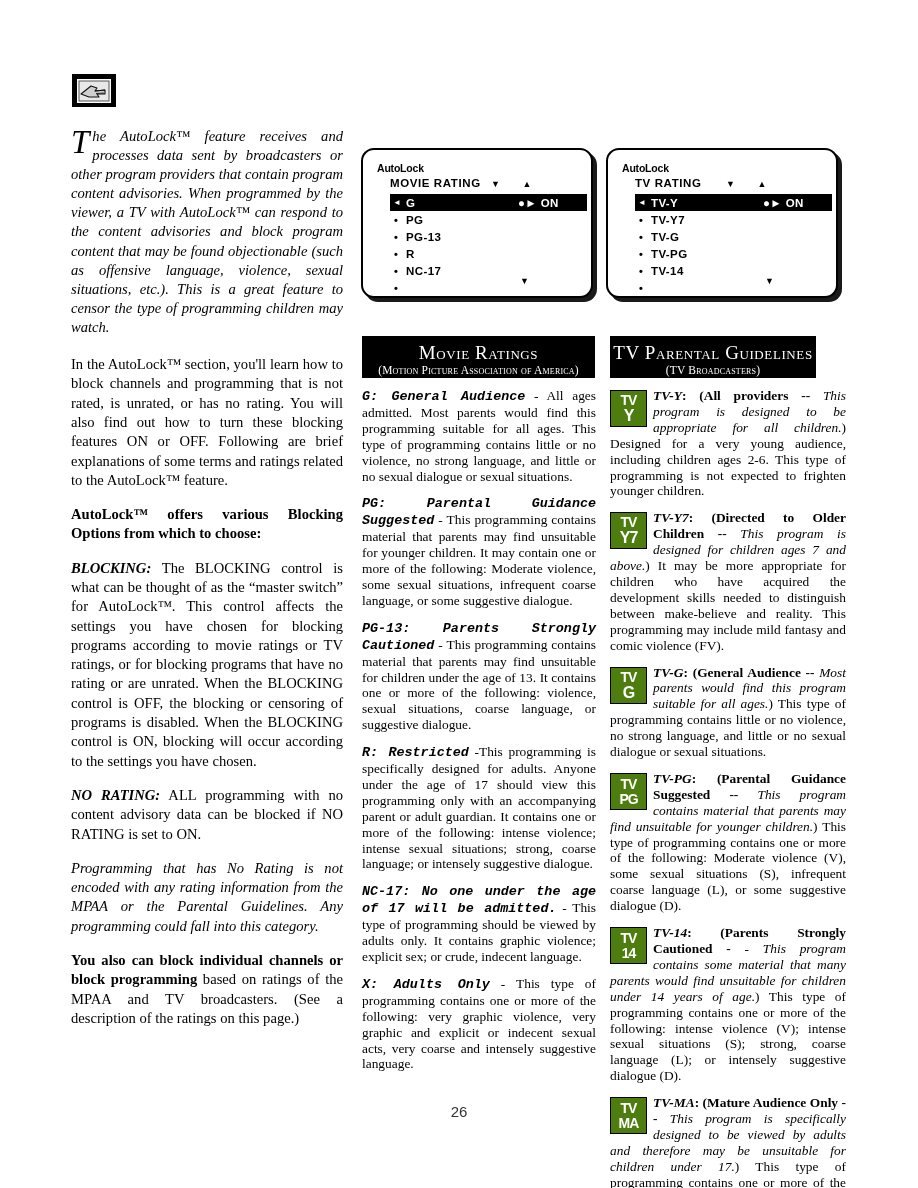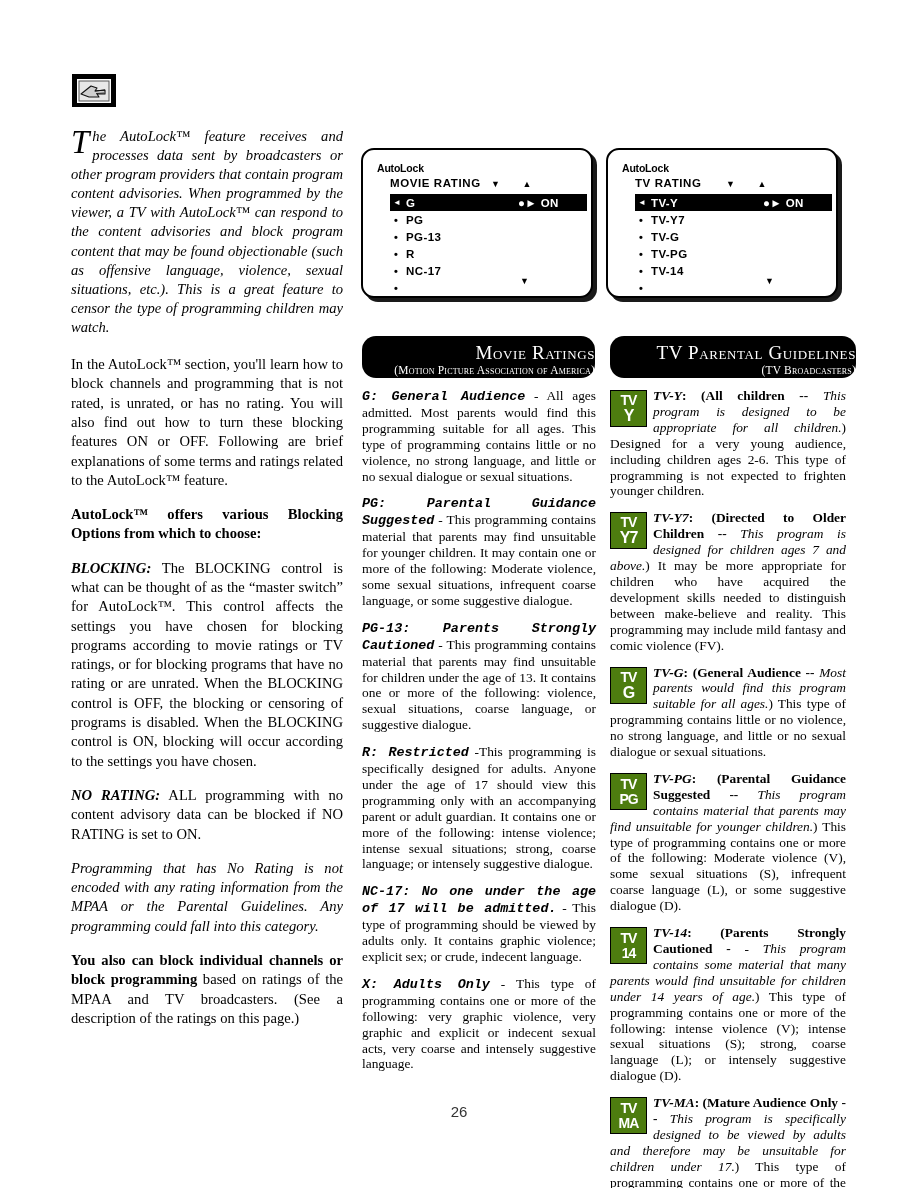--- a/index.html
+++ b/index.html
@@ -201,36 +201,35 @@
     left: 157px;
     top: 126px;
     font-size: 9px;
   }
 
   
   .banner {
     position: absolute;
     background: #000;
     color: #fff;
-    text-align: right;
+    text-align: center;
     box-sizing: border-box;
     padding-top: 6px;
     font-variant: small-caps;
-    border-radius: 14px;
   }
   .banner.movie {
     left: 362px;
     top: 336px;
     width: 233px;
     height: 42px;
   }
   .banner.tvpg {
     left: 610px;
     top: 336px;
-    width: 246px;
+    width: 206px;
     height: 42px;
   }
   .banner-main {
     font-size: 19px;
     font-weight: normal;
     letter-spacing: 0.6px;
     line-height: 21px;
     font-variant: small-caps;
   }
   .banner-sub {
@@ -420,21 +419,21 @@
     <p class="rating-para"><span class="term">X: Adults Only</span><span> - This type of programming contains one or more of the following: very graphic violence, very graphic and explicit or indecent sexual acts, very coarse and intensely suggestive language.</span></p>
   </div>
 
   <div class="col-right">
 
     <div class="tv-block">
       <div class="tv-icon">
         <span class="ico-top">TV</span>
         <span class="ico-bot">Y</span>
       </div>
-      <span class="term">TV-Y</span><span class="bd">:  (All children -- </span><span class="em">This program is designed to be appropriate for all children.</span><span>) Designed for a very young audience, including children ages 2-6. This type of programming is not expected to frighten younger children.</span>
+      <span class="term">TV-Y</span><span class="bd">:  (All providers -- </span><span class="em">This program is designed to be appropriate for all children.</span><span>) Designed for a very young audience, including children ages 2-6. This type of programming is not expected to frighten younger children.</span>
     </div>
 
     <div class="tv-block">
       <div class="tv-icon">
         <span class="ico-top">TV</span>
         <span class="ico-bot">Y7</span>
       </div>
       <span class="term">TV-Y7</span><span class="bd">:  (Directed to Older Children -- </span><span class="em">This program is designed for children ages 7 and above.</span><span>) It may be more appropriate for children who have acquired the development skills needed to distinguish between make-believe and reality. This programming may include mild fantasy and comic violence (FV).</span>
     </div>
 

